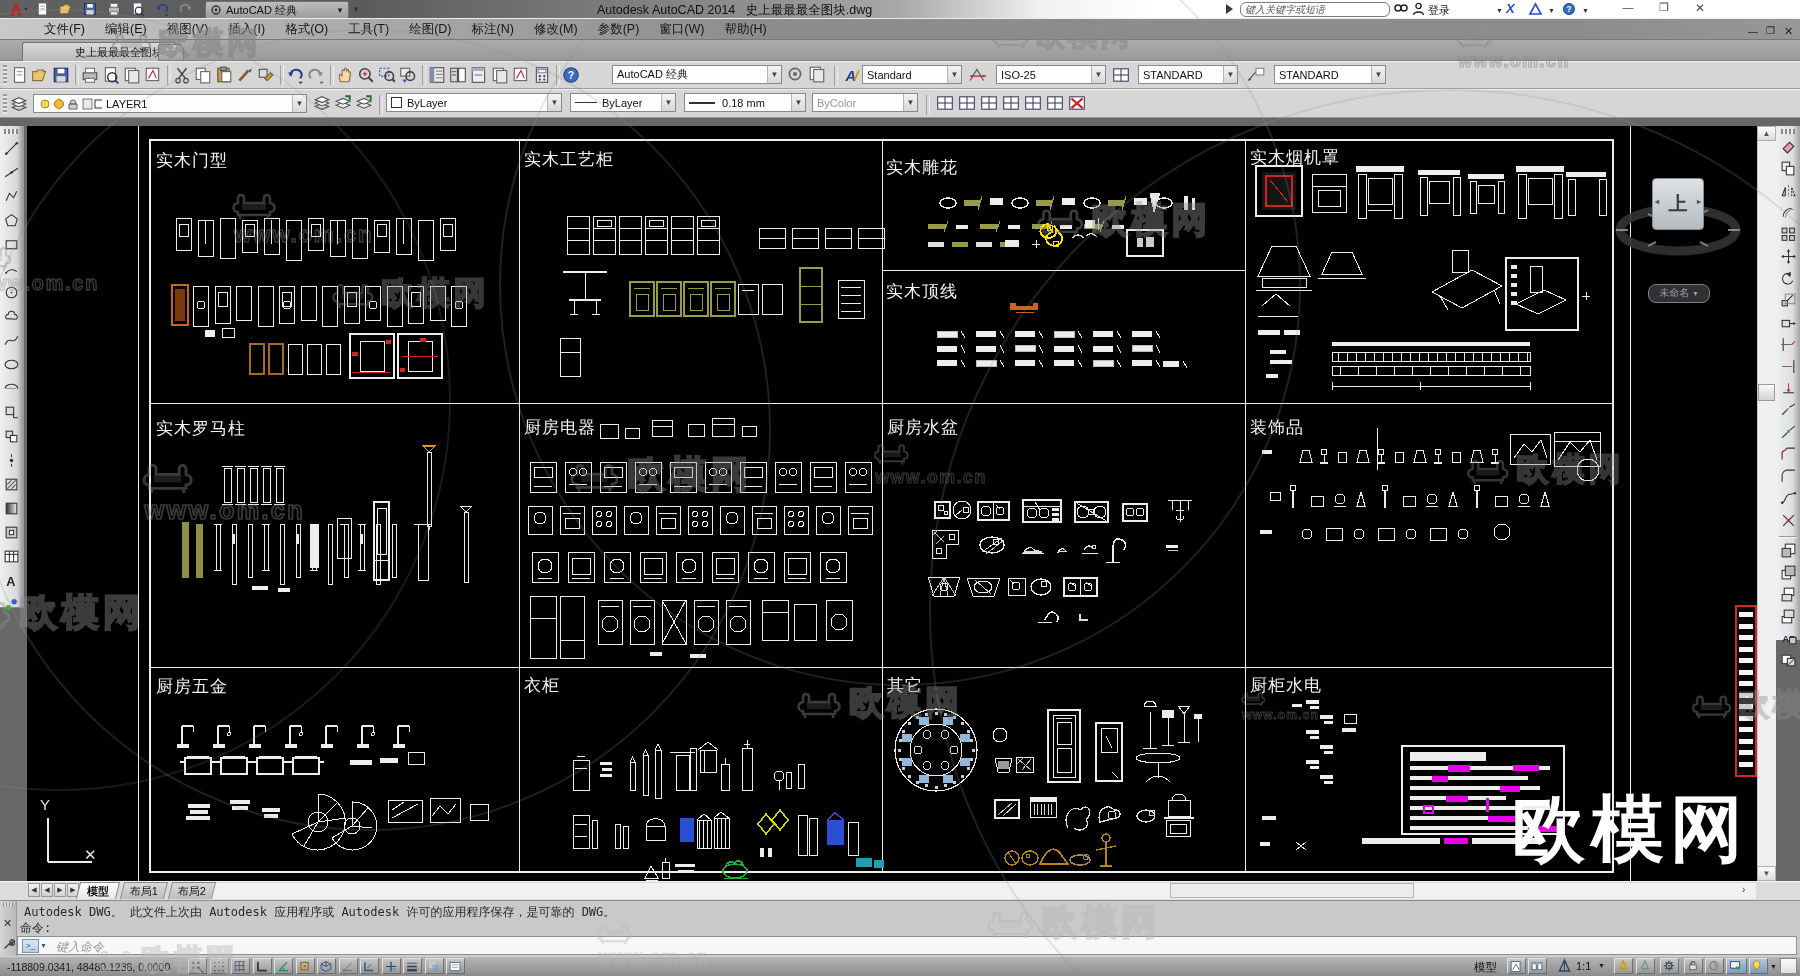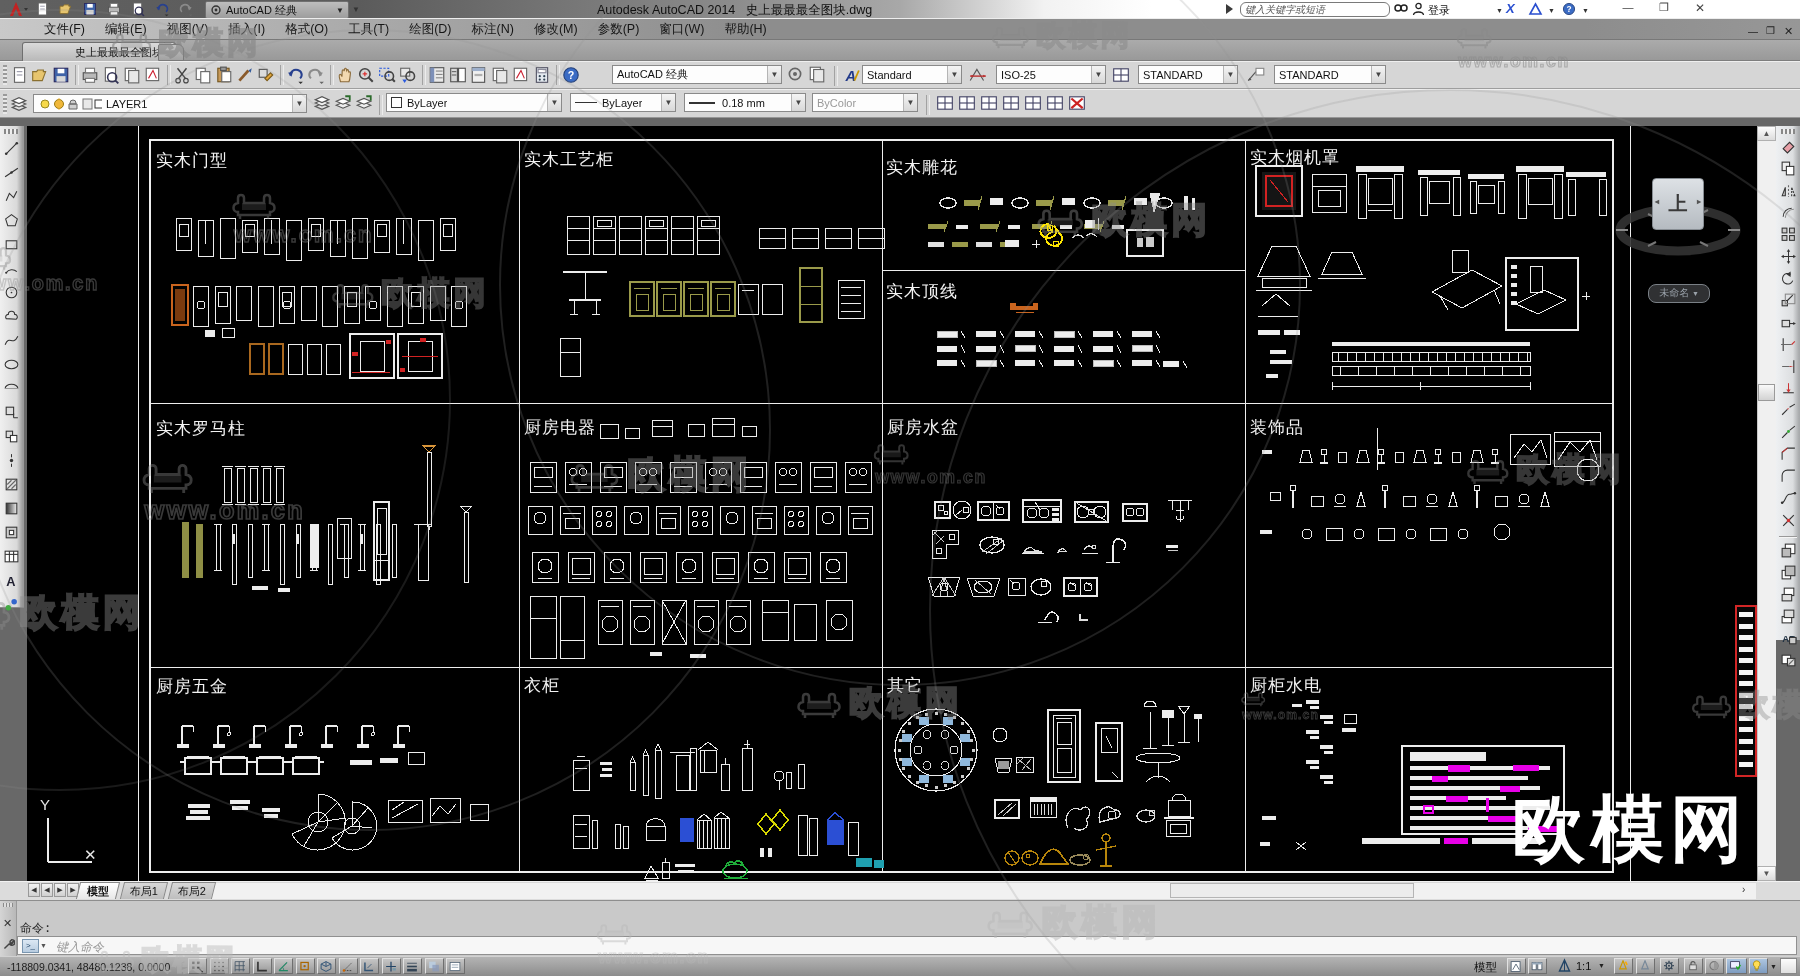--- a/index.html
+++ b/index.html
@@ -1605,20 +1605,21 @@
         <span style="position:absolute;left:22px;top:5px;font-size:7px;color:#555;">▼</span>
         <span style="position:absolute;left:38px;top:2px;font-style:italic;font-size:12px;color:#999;">键入命令</span>
       </div>
   <div style="position: absolute; left: 0px; top: 0px; width: 16px; height: 55px; background: linear-gradient(90deg, rgb(213, 213, 213), rgb(184, 184, 184)); border-right: 1px solid rgb(154, 154, 154);">
         <div style="width:10px;height:4px;margin:2px auto;background:repeating-linear-gradient(90deg,#8a8a8a 0 1.5px,#ddd 1.5px 3px);"></div>
       </div>
       <div style="position: absolute; left: 3px; top: 16px; font-size: 11px; color: rgb(51, 51, 51);">✕</div>
       <div style="position: absolute; left: 2px; top: 36px; width: 13px; height: 13px;"><svg width="13" height="13" viewBox="0 0 16 16">
           <path d="M3,13 L9,7 M9,7 a3.5,3.5 0 1 0 3,-5 l-2,2 0,2 2,0 2,-2 a3.5,3.5 0 0 1 -5,3" fill="none" stroke="#444" stroke-width="1.8"></path>
         </svg></div>
+      <div class="cmdtext" style="left: 24px; top: 3px;">Autodesk DWG。 此文件上次由 Autodesk 应用程序或 Autodesk 许可的应用程序保存，是可靠的 DWG。</div>
       <div class="cmdtext" style="left: 20px; top: 19px;">命令:</div>
     </div>
   <div id="statusbar" class="abs">
       <div style="position: absolute; left: 7px; top: 5px; font-size: 10.5px; color: rgb(29, 29, 29);">-118809.0341, 48480.1238, 0.0000</div>
       <div class="sbtn" style="left: 188px;"><svg width="16" height="13" viewBox="0 0 16 16">
           <rect x="2" y="2" width="3" height="3" fill="#555"></rect>
           <rect x="8" y="2" width="3" height="3" fill="#555"></rect>
           <rect x="2" y="8" width="3" height="3" fill="#555"></rect>
           <rect x="8" y="8" width="3" height="3" fill="#555"></rect>
           <path d="M11,11 l4,4" stroke="#333" stroke-width="1.5"></path>

